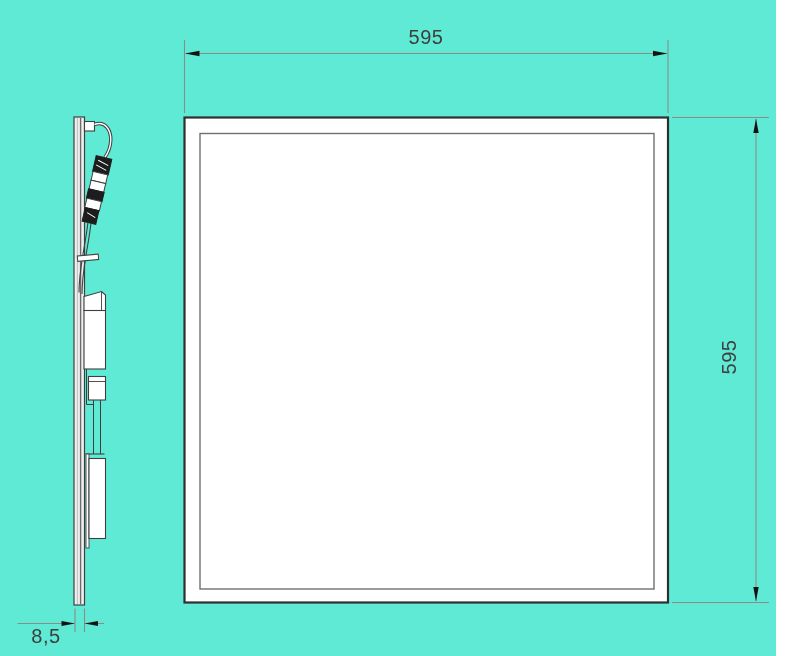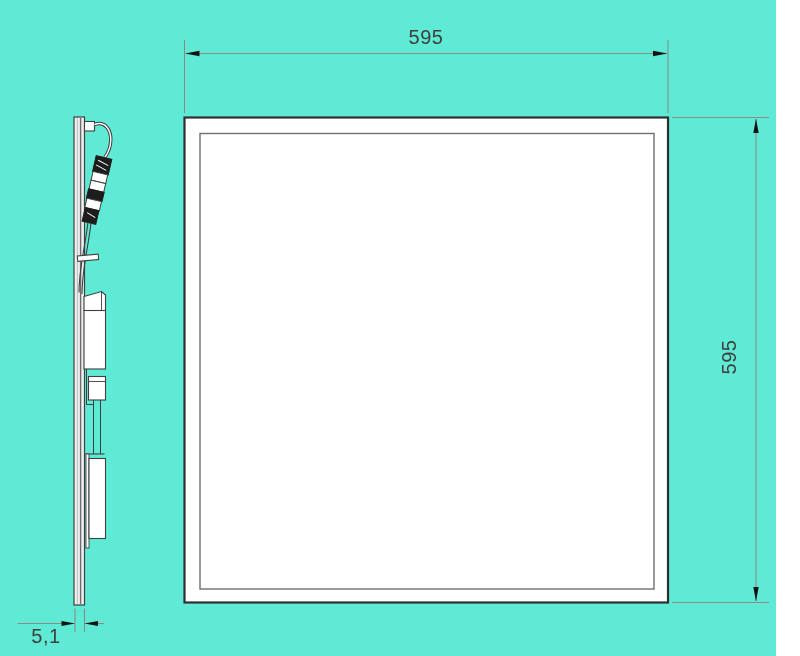--- a/index.html
+++ b/index.html
@@ -110,15 +110,15 @@
       <line x1="84.5" y1="608.5" x2="84.5" y2="632" stroke="#8b8b8b" stroke-width="1.1"></line>
       <line x1="17.5" y1="623.5" x2="74" y2="623.5" stroke="#8b8b8b" stroke-width="1.1"></line>
       <line x1="85.5" y1="623.5" x2="104" y2="623.5" stroke="#8b8b8b" stroke-width="1.1"></line>
       <polygon points="75,623.5 61.5,620.9 61.5,626.1" fill="#141414"></polygon>
       <polygon points="84.5,623.5 98,620.9 98,626.1" fill="#141414"></polygon>
     </g>
   </svg>
 
   <div class="dim-label dim-top">595</div>
   <div class="dim-label dim-right">595</div>
-  <div class="dim-label dim-bottom">5,1</div>
+  <div class="dim-label dim-bottom">8,5</div>
 
 </div>
 
 </body></html>

